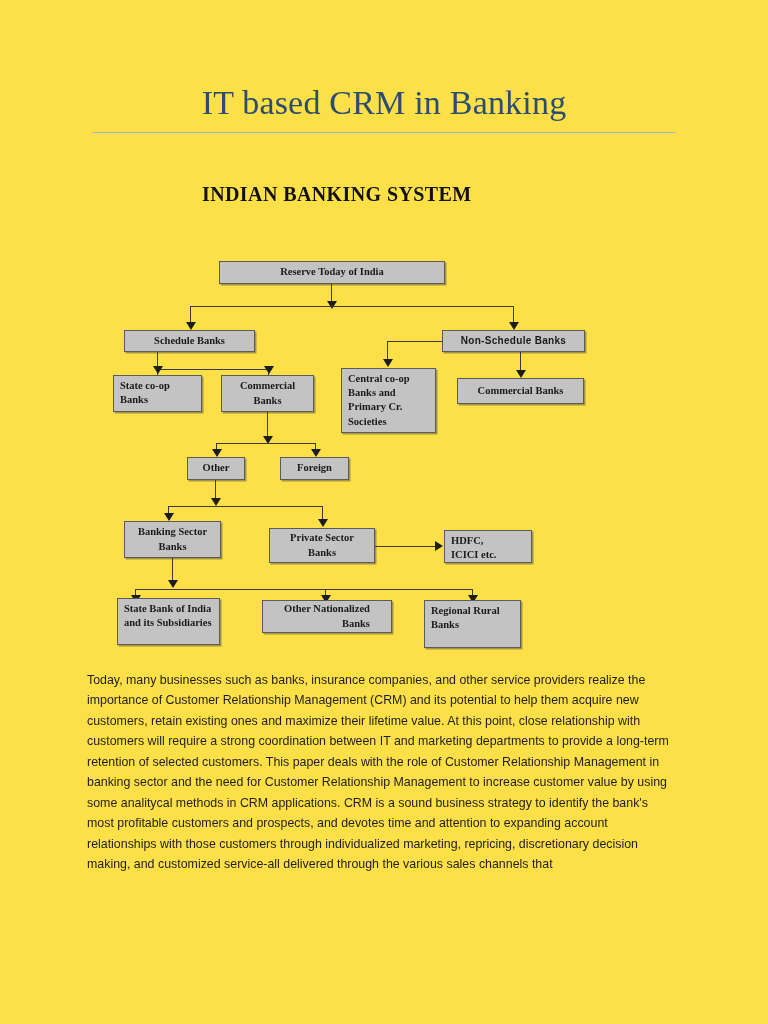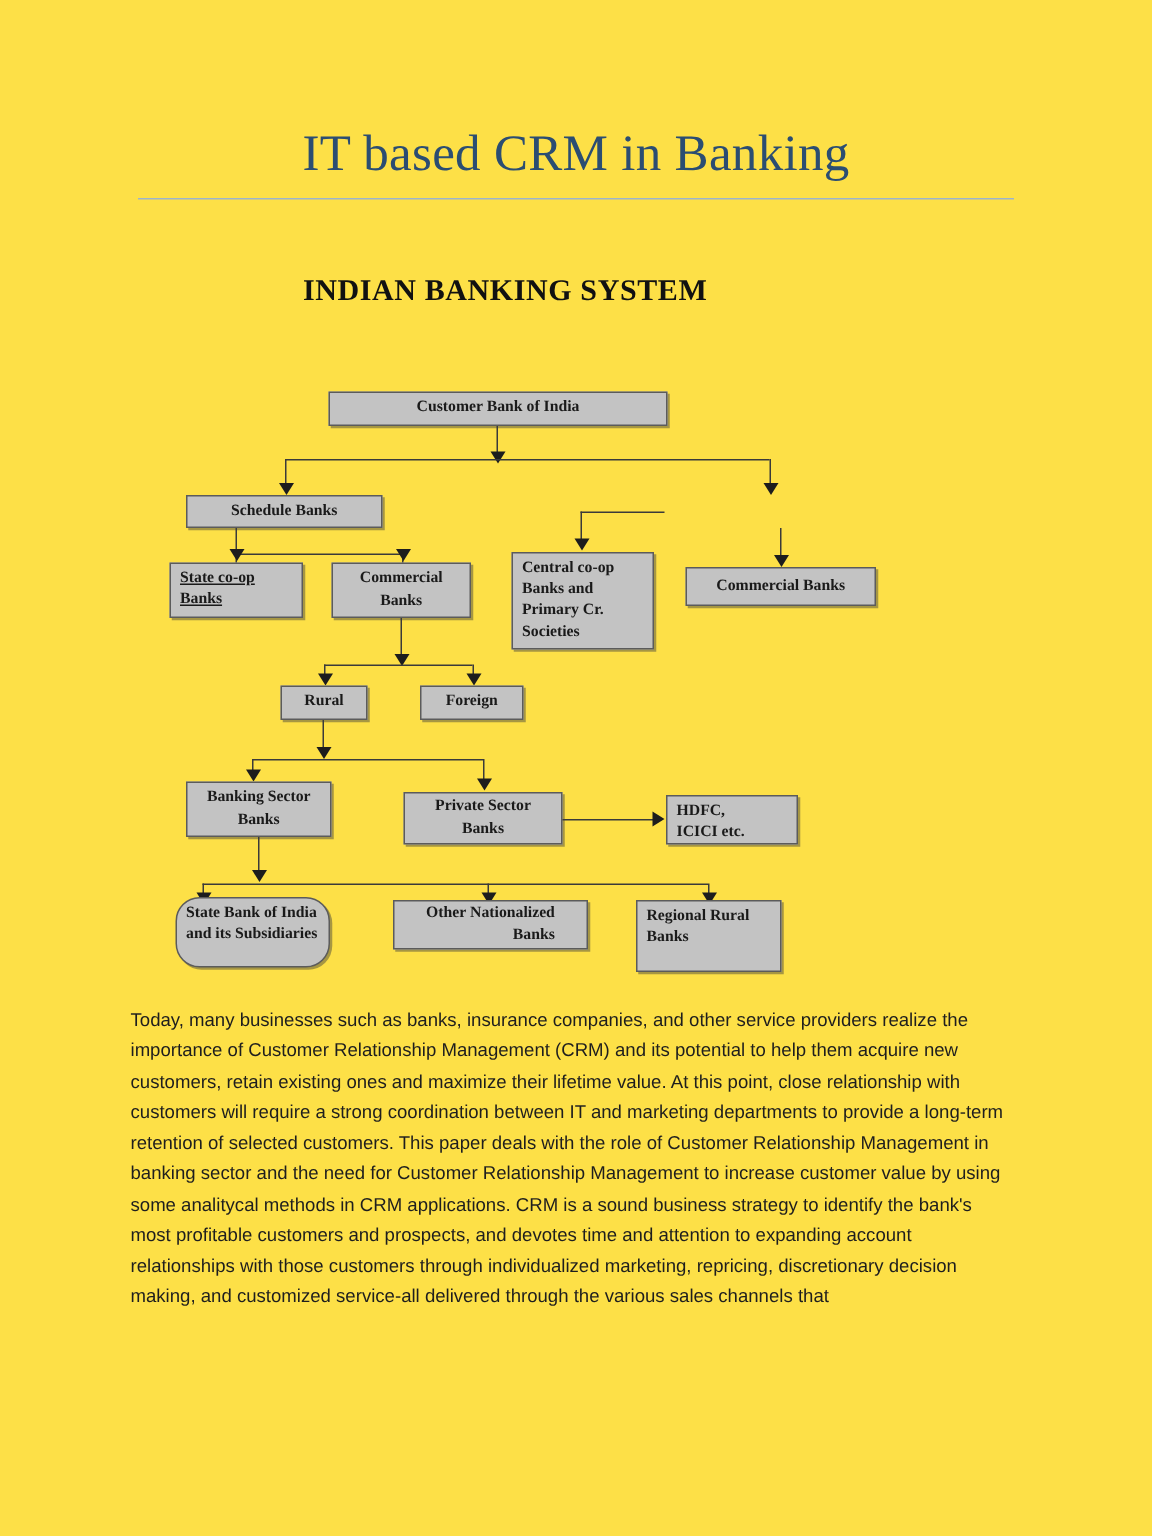--- a/index.html
+++ b/index.html
@@ -139,65 +139,66 @@
 
 <div class="page">
 
   <div class="doc-title">IT based CRM in Banking</div>
   <div class="title-rule"></div>
 
   <div class="figure">
 
     <div class="fig-title">INDIAN BANKING SYSTEM</div>
 
-    <div class="node center" style="left:205px; top:111px; width:226px; height:23px;">Customer Bank of India</div>
+    <div class="node center" style="left:205px; top:111px; width:226px; height:23px;">Reserve Today of India</div>
 
     <div class="ln-v" style="left:317px; top:134px; height:19px;"></div>
     <div class="arrow-d" style="left:313px; top:151px;"></div>
 
     <div class="ln-h" style="left:176px; top:156px; width:323px;"></div>
     <div class="ln-v" style="left:176px; top:156px; height:18px;"></div>
     <div class="arrow-d" style="left:172px; top:172px;"></div>
     <div class="ln-v" style="left:499px; top:156px; height:18px;"></div>
     <div class="arrow-d" style="left:495px; top:172px;"></div>
 
     <div class="node center" style="left:110px; top:180px; width:131px; height:22px;">Schedule Banks</div>
+    <div class="node center sans" style="left:428px; top:180px; width:143px; height:22px;">Non-Schedule Banks</div>
 
     <div class="ln-v" style="left:143px; top:202px; height:17px;"></div>
     <div class="ln-h" style="left:143px; top:219px; width:111px;"></div>
     <div class="ln-v" style="left:143px; top:219px; height:7px;"></div>
     <div class="arrow-d" style="left:139px; top:216px;"></div>
     <div class="ln-v" style="left:254px; top:219px; height:7px;"></div>
     <div class="arrow-d" style="left:250px; top:216px;"></div>
 
     <div class="ln-h" style="left:373px; top:191px; width:56px;"></div>
     <div class="ln-v" style="left:373px; top:191px; height:20px;"></div>
     <div class="arrow-d" style="left:369px; top:209px;"></div>
     <div class="ln-v" style="left:506px; top:202px; height:20px;"></div>
     <div class="arrow-d" style="left:502px; top:220px;"></div>
 
-    <div class="node left" style="left:99px; top:225px; width:89px; height:37px; white-space:pre-line;text-decoration:underline;">State co-op
+    <div class="node left" style="left:99px; top:225px; width:89px; height:37px; white-space:pre-line;">State co-op
 Banks</div>
     <div class="node center" style="left:207px; top:225px; width:93px; height:37px; white-space:pre-line;">Commercial
 Banks</div>
     <div class="node left" style="left:327px; top:218px; width:95px; height:65px; white-space:pre-line;">Central co-op
 Banks and
 Primary Cr.
 Societies</div>
     <div class="node center" style="left:443px; top:228px; width:127px; height:26px;">Commercial Banks</div>
 
     <div class="ln-v" style="left:253px; top:262px; height:26px;"></div>
     <div class="arrow-d" style="left:249px; top:286px;"></div>
     <div class="ln-h" style="left:202px; top:293px; width:99px;"></div>
     <div class="ln-v" style="left:202px; top:293px; height:10px;"></div>
     <div class="arrow-d" style="left:198px; top:299px;"></div>
     <div class="ln-v" style="left:301px; top:293px; height:10px;"></div>
     <div class="arrow-d" style="left:297px; top:299px;"></div>
 
-    <div class="node center" style="left:173px; top:307px; width:58px; height:23px;">Rural</div>
+    <div class="node center" style="left:173px; top:307px; width:58px; height:23px;">Other</div>
     <div class="node center" style="left:266px; top:307px; width:69px; height:23px;">Foreign</div>
 
     <div class="ln-v" style="left:201px; top:330px; height:20px;"></div>
     <div class="arrow-d" style="left:197px; top:348px;"></div>
     <div class="ln-h" style="left:154px; top:356px; width:154px;"></div>
     <div class="ln-v" style="left:154px; top:356px; height:10px;"></div>
     <div class="arrow-d" style="left:150px; top:363px;"></div>
     <div class="ln-v" style="left:308px; top:356px; height:14px;"></div>
     <div class="arrow-d" style="left:304px; top:369px;"></div>
 
@@ -214,21 +215,21 @@
     <div class="ln-v" style="left:158px; top:408px; height:25px;"></div>
     <div class="arrow-d" style="left:154px; top:430px;"></div>
     <div class="ln-h" style="left:121px; top:439px; width:337px;"></div>
     <div class="ln-v" style="left:121px; top:439px; height:9px;"></div>
     <div class="arrow-d" style="left:117px; top:445px;"></div>
     <div class="ln-v" style="left:311px; top:439px; height:9px;"></div>
     <div class="arrow-d" style="left:307px; top:445px;"></div>
     <div class="ln-v" style="left:458px; top:439px; height:9px;"></div>
     <div class="arrow-d" style="left:454px; top:445px;"></div>
 
-    <div class="node left" style="left:103px; top:448px; width:103px; height:47px; white-space:pre-line;border-radius:16px;">State Bank of India
+    <div class="node left" style="left:103px; top:448px; width:103px; height:47px; white-space:pre-line;">State Bank of India
 and its Subsidiaries</div>
     <div class="node center" style="left:248px; top:450px; width:130px; height:33px; white-space:pre-line;text-align:right;">Other Nationalized
 Banks</div>
     <div class="node left" style="left:410px; top:450px; width:97px; height:48px; white-space:pre-line;">Regional Rural
 Banks</div>
 
   </div>
 
   <div class="body-text">Today, many businesses such as banks, insurance companies, and other service providers realize the importance of Customer Relationship Management (CRM) and its potential to help them acquire new customers, retain existing ones and maximize their lifetime value. At this point, close relationship with customers will require a strong coordination between IT and marketing departments to provide a long-term retention of selected customers. This paper deals with the role of Customer Relationship Management in banking sector and the need for Customer Relationship Management to increase customer value by using some analitycal methods in CRM applications. CRM is a sound business strategy to identify the bank's most profitable customers and prospects, and devotes time and attention to expanding account relationships with those customers through individualized marketing, repricing, discretionary decision making, and customized service-all delivered through the various sales channels that</div>
 

